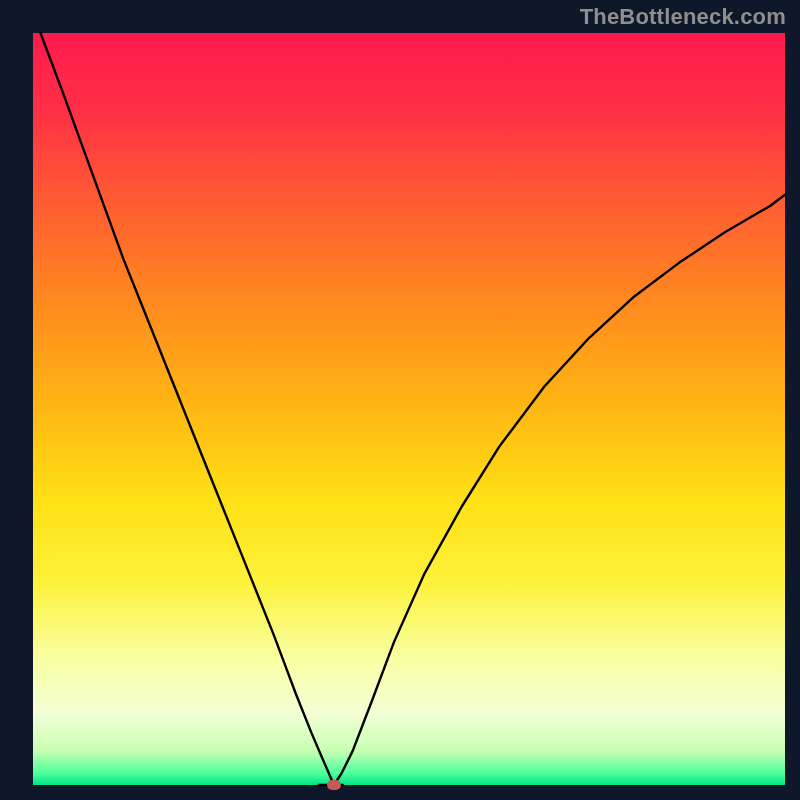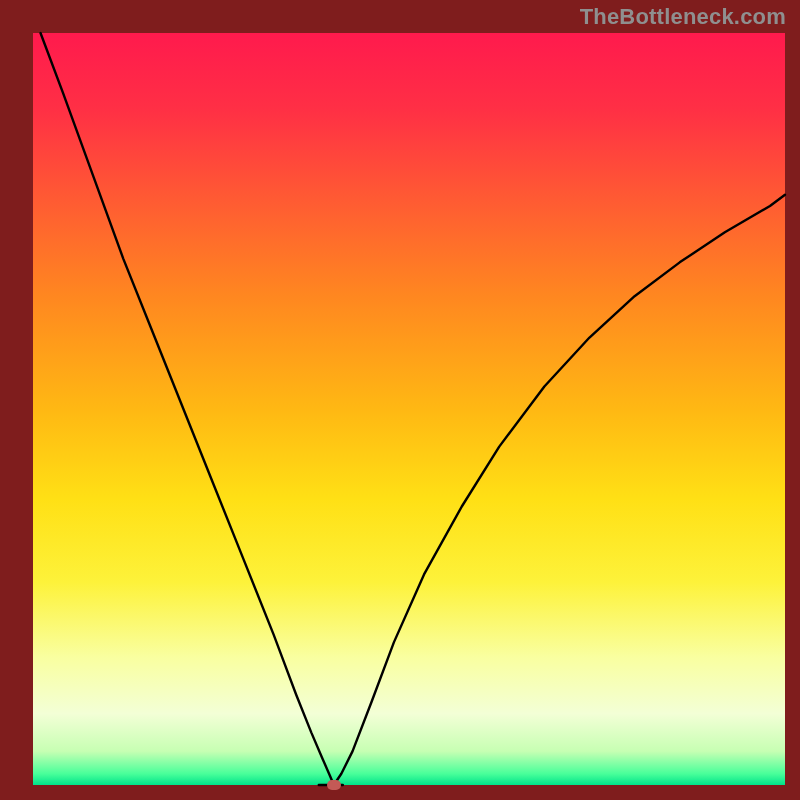--- a/index.html
+++ b/index.html
@@ -9,21 +9,21 @@
     height: 800px;
     background: #000;
     overflow: hidden;
   }
   .frame {
     position: absolute;
     left: 0;
     top: 0;
     width: 800px;
     height: 800px;
-    background: #7f1d1d;
+    background: #0f172a;
   }
   .watermark {
     position: absolute;
     top: 4px;
     right: 14px;
     font-family: Arial, Helvetica, sans-serif;
     font-size: 22px;
     font-weight: 600;
     color: #8f8f8f;
     letter-spacing: 0.2px;

